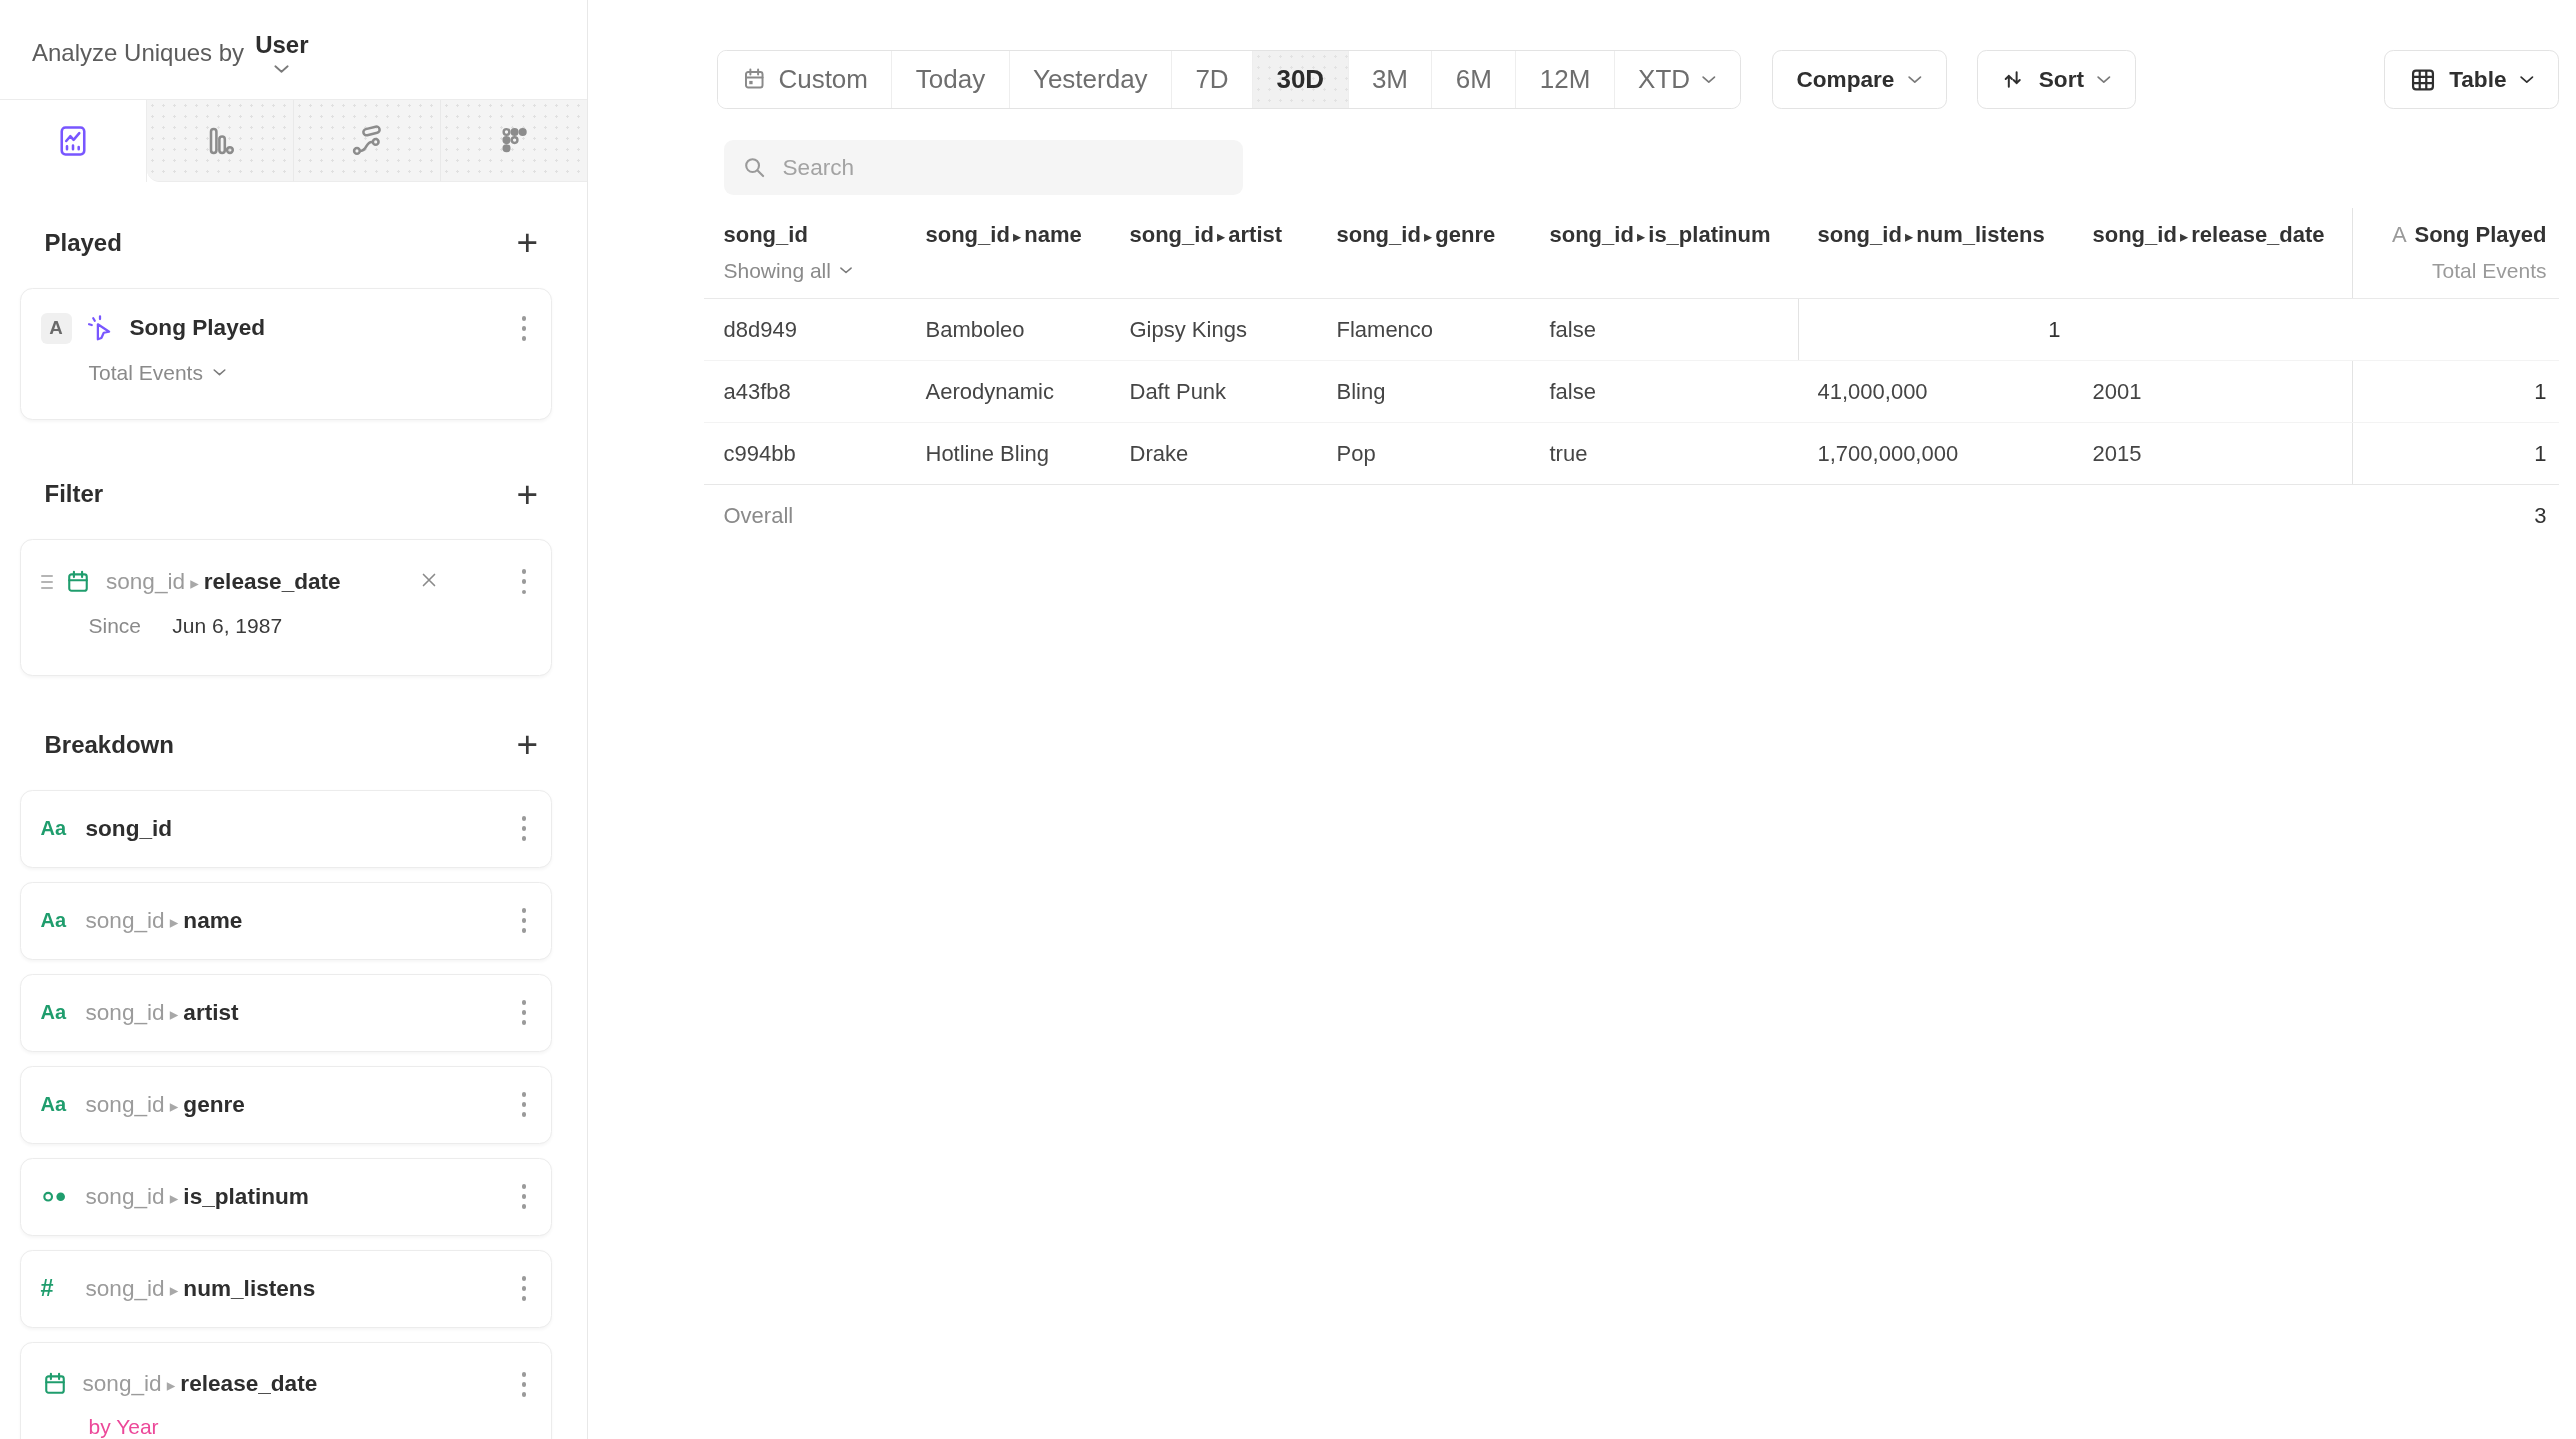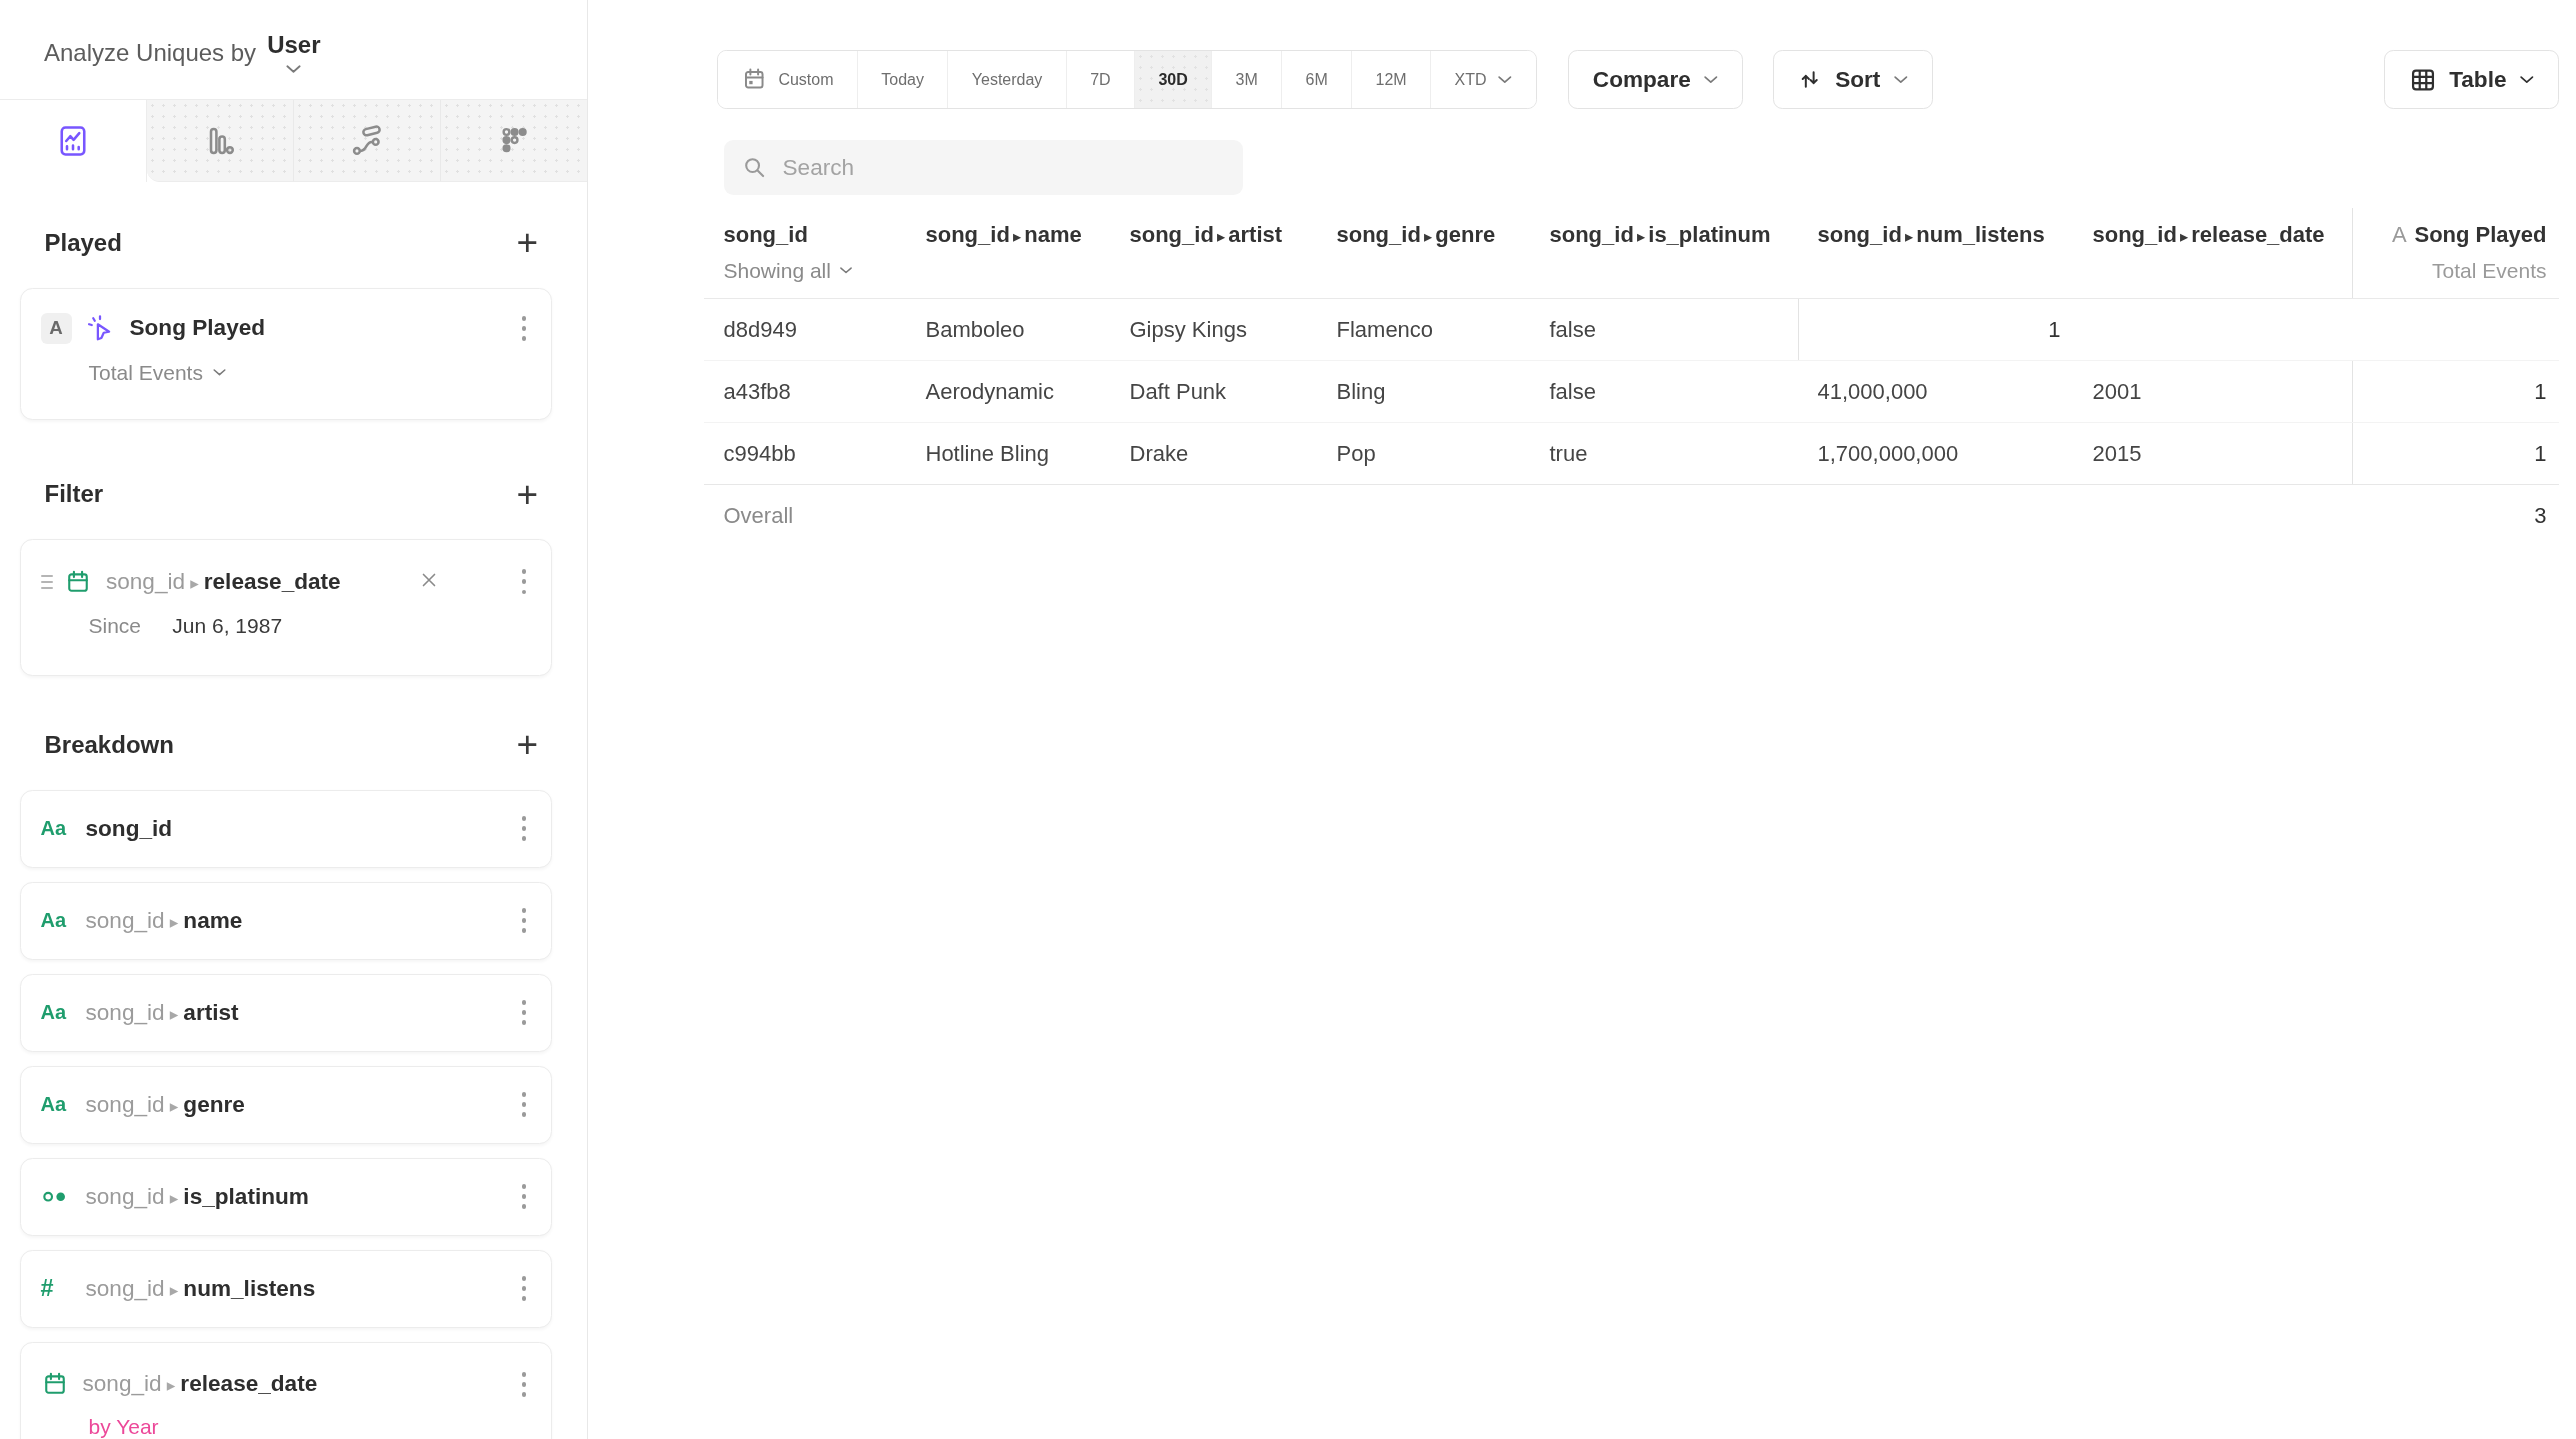--- a/index.html
+++ b/index.html
@@ -2,21 +2,21 @@
 <html style="font-size:12.5px"><head>
 <meta charset="utf-8">
 <style>
   * { margin:0; padding:0; box-sizing:border-box; }
   html,body { width:2576px; height:1439px; overflow:hidden; background:#fff;
     font-family:"Liberation Sans","DejaVu Sans",sans-serif; color:#3a3a3a; }
   .app { display:flex; width:100%; height:100%; }
 
   
   aside { width:588px; min-width:588px; height:100%; border-right:1.6px solid #e8e8e8; background:#fff; }
-  .sb-header { padding:31px 31px 0 44px; display:flex; align-items:center; font-size:24px; }
+  .sb-header { padding:31px 31px 0 32px; display:flex; align-items:center; font-size:24px; }
   .sb-header .prefix { color:#5c5c5c; margin-right:11px; }
   .entity-btn { display:flex; align-items:center; gap:5px; background:none; border:none; cursor:pointer;
     font-size:24px; font-weight:700; color:#2e2e2e; font-family:inherit;flex-direction:column; }
   .chev { stroke:#7a7a7a; stroke-width:2.4; fill:none; stroke-linecap:round; stroke-linejoin:round; }
   .sb-tabs { display:flex; margin-top:25px; border-top:1.6px solid #ececec; height:83px; }
   .sb-tab { flex:1; display:flex; align-items:center; justify-content:center; border:none; cursor:pointer;
     background:#f4f4f4; border-bottom:1.6px solid #ececec; border-left:1.6px solid #e9e9e9;
     background-image:radial-gradient(#e0e0e0 1.2px, transparent 1.2px); background-size:11px 11px; }
   .sb-tab.active { background:#fff; border-bottom:none; border-left:none; border-right:1.6px solid #ececec; }
   .sb-tab.first-gray { border-left:none; border-bottom-left-radius:12.5px; }
@@ -51,21 +51,21 @@
   .bd-card.tall { height:128px; display:block; padding-top:22px; }
   .type-txt { color:#1f9d6d; font-size:20px; font-weight:700; min-width:31px; }
   .type-num { color:#1f9d6d; font-size:23.4px; font-weight:600; min-width:31px; text-align:left; }
   .by-line { margin:11px 0 0 48px; font-size:21px; color:#ec4899; }
 
   
   main { flex:1; padding:50px 17px 0 116px; }
   .toolbar { display:flex; align-items:center; }
   .seg-group { display:flex; align-items:stretch; height:59px; border:1.6px solid #e3e3e3; border-radius:9.3px;
     background:#fff; overflow:hidden; margin-left:12.5px; }
-  .seg { display:flex; align-items:center; gap:11px; padding:0 23.4px; font-size:16px; color:#6e6e6e;
+  .seg { display:flex; align-items:center; gap:11px; padding:0 23.4px; font-size:26px; color:#6e6e6e;
     background:#fff; border:none; border-left:1.6px solid #eeeeee; cursor:pointer; font-family:inherit; }
   .seg:first-child { border-left:none; }
   .seg.active { background:#f1f1f1; background-image:radial-gradient(#e2e2e2 1.2px, transparent 1.2px);
     background-size:11px 11px; color:#2b2b2b; font-weight:700; }
   .tb-btn { display:flex; align-items:center; gap:12.5px; height:59px; padding:0 23.4px; font-size:22.6px;
     color:#2f2f2f; font-weight:600; background:#fff; border:1.6px solid #e3e3e3; border-radius:9.3px;
     cursor:pointer; font-family:inherit; }
   .compare-btn { margin-left:31px; }
   .sort-btn { margin-left:30px; }
   .table-btn { margin-left:auto; font-weight:700; }

